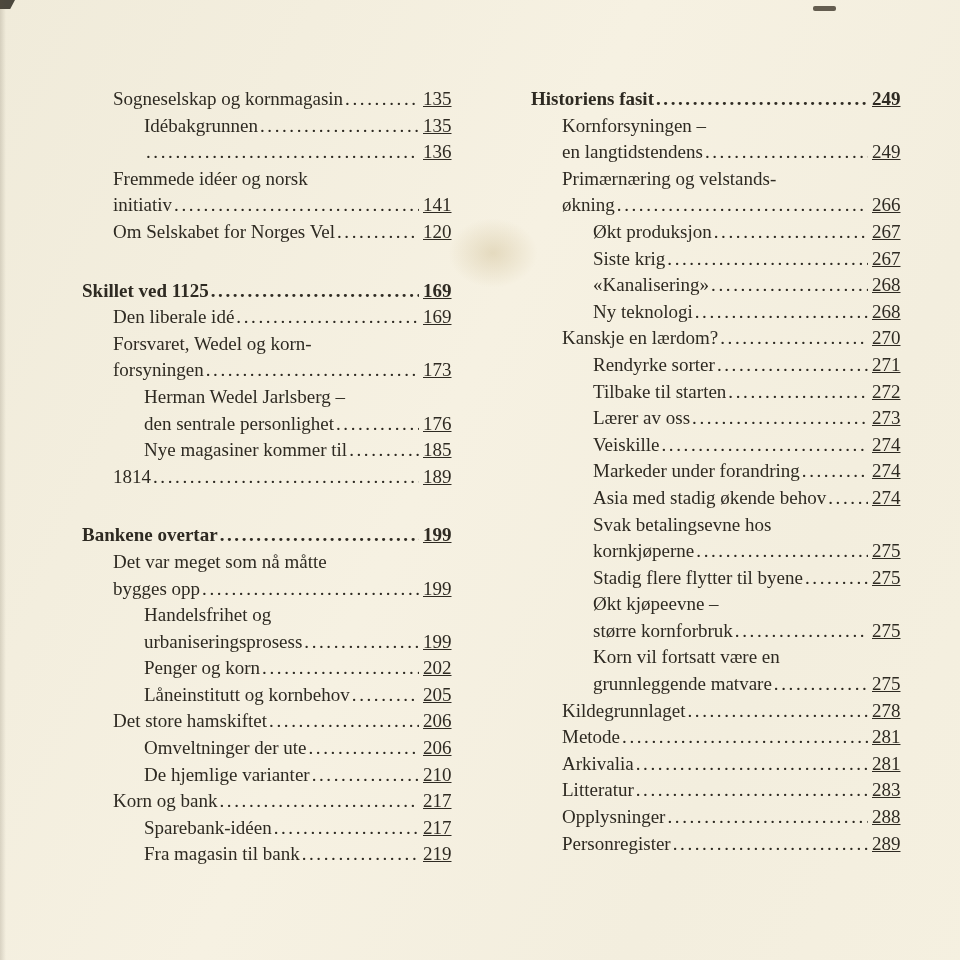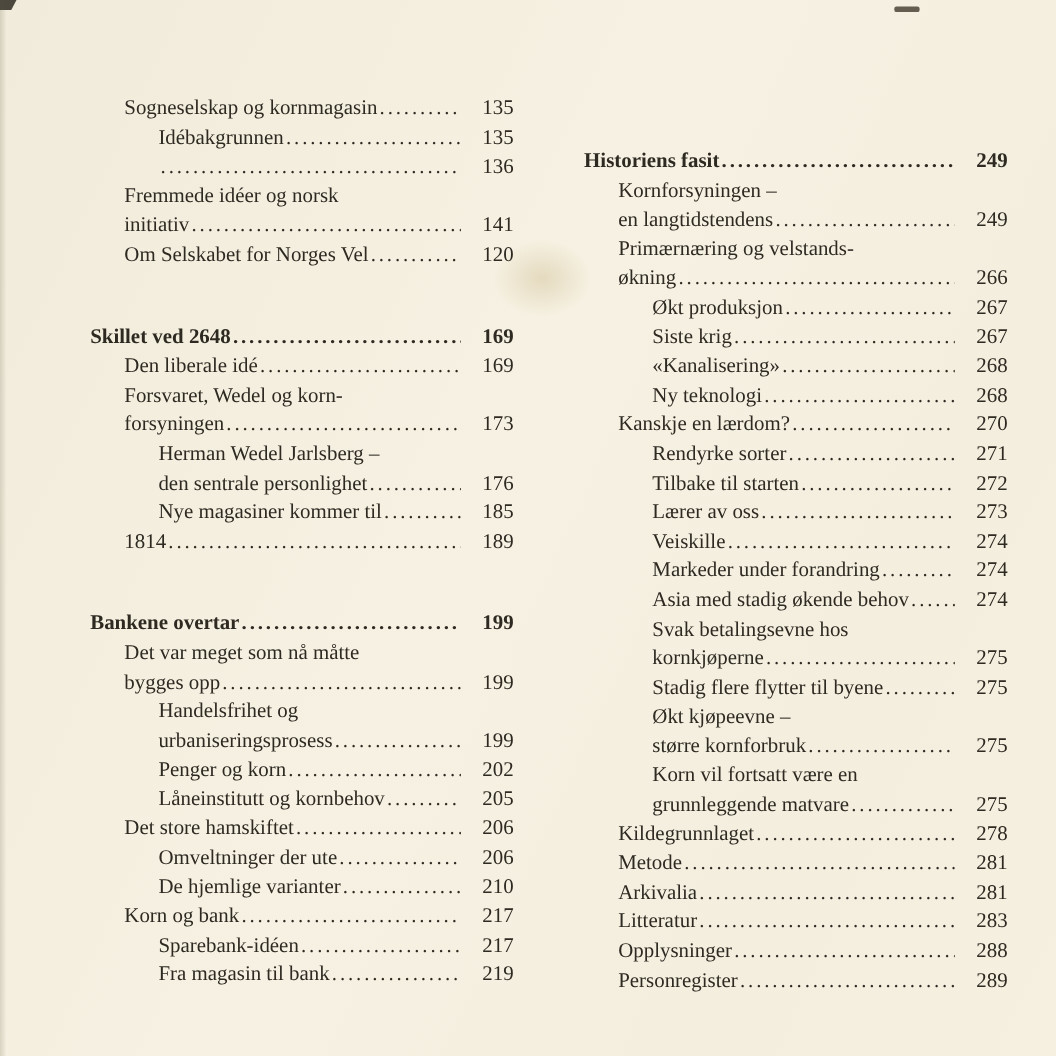--- a/index.html
+++ b/index.html
@@ -48,21 +48,21 @@
     position: absolute;
     top: 86px;
     width: 385px;
     font-size: 19px;
     line-height: 26.6px;
   }
   #col-left  { left: 82px;  }
   #col-right { left: 531px; }
 
   .toc-entry.gap  { margin-top: 32px; }
-  .toc-entry.bold { font-weight: bold; margin-top: 48px; }
+  .toc-entry.bold { font-weight: bold; }
   .toc-entry.level-0 { padding-left: 0; }
   .toc-entry.level-1 { padding-left: 31px; }
   .toc-entry.level-2 { padding-left: 62px; }
 
   .toc-line { display: flex; }
   .toc-text { white-space: nowrap; }
 
   .leader {
     flex: 1 1 auto;
     overflow: hidden;
@@ -72,22 +72,22 @@
   .leader::after {
     content: "............................................................................";
     position: absolute;
     top: 0; left: 2px;
     white-space: nowrap;
     letter-spacing: 2.6px;
   }
   .pagenum {
     flex: 0 0 auto;
     min-width: 44px;
-    text-align: right;
     padding-left: 4px;
+    text-decoration: underline;
   }
 </style>
 </head>
 <body>
 
 <div class="page" style="color: rgb(46, 42, 34);">
   <div class="corner-mark-left"></div>
   <div class="corner-dash-right"></div>
   <div class="smudge"></div>
   <div class="edge-shade"></div>
@@ -125,21 +125,21 @@
       </div>
       <div class="toc-entry level-1">
         <div class="toc-line">
           <span class="toc-text">Om Selskabet for Norges Vel</span>
           <span class="leader"></span>
           <span class="pagenum">120</span>
         </div>
       </div>
       <div class="toc-entry level-0 bold gap">
         <div class="toc-line">
-          <span class="toc-text">Skillet ved 2648</span>
+          <span class="toc-text">Skillet ved 1125</span>
           <span class="leader"></span>
           <span class="pagenum">169</span>
         </div>
       </div>
       <div class="toc-entry level-1">
         <div class="toc-line">
           <span class="toc-text">Den liberale idé</span>
           <span class="leader"></span>
           <span class="pagenum">169</span>
         </div>

